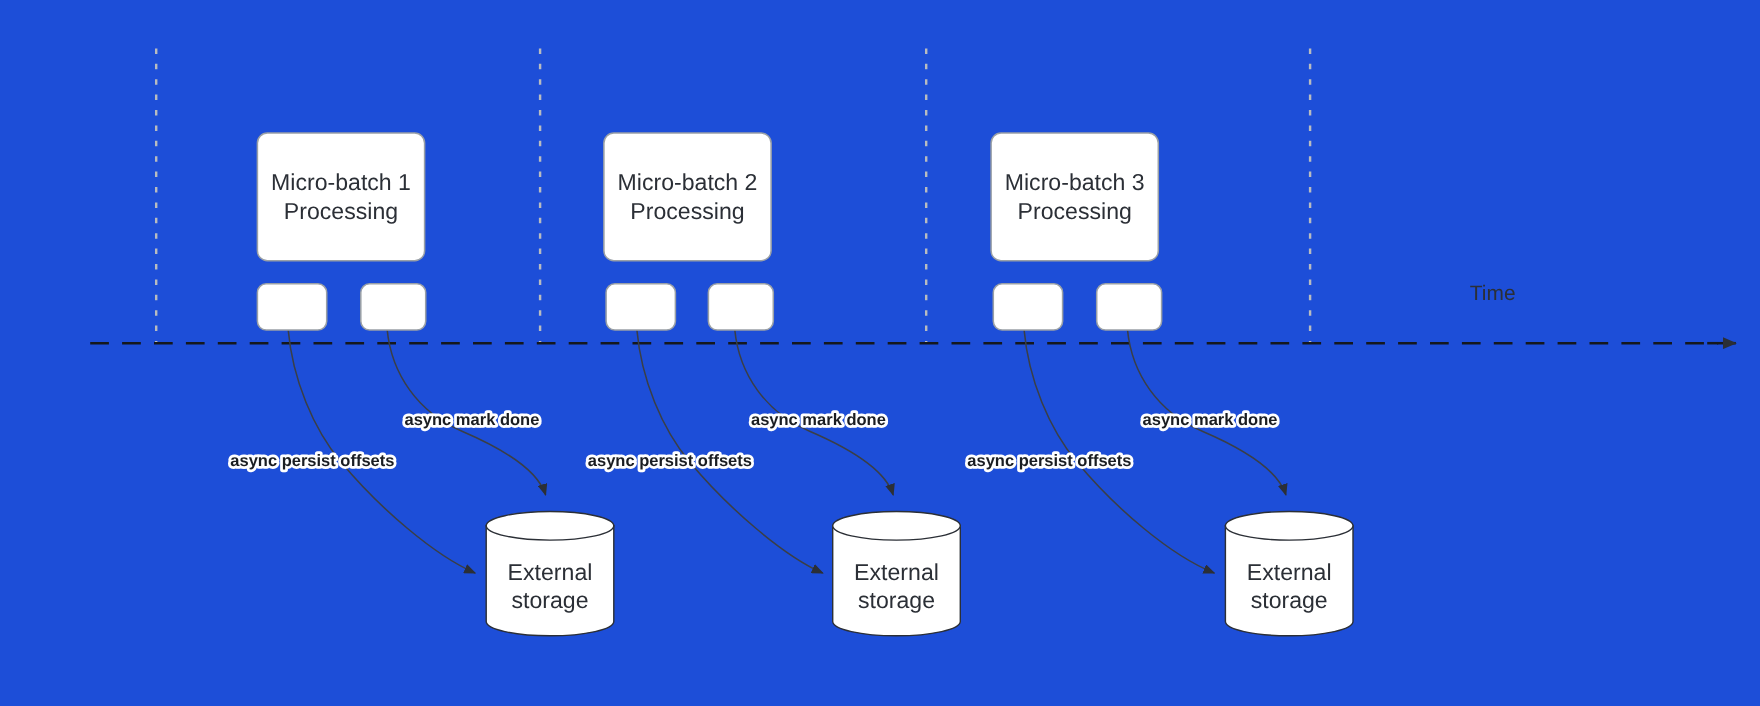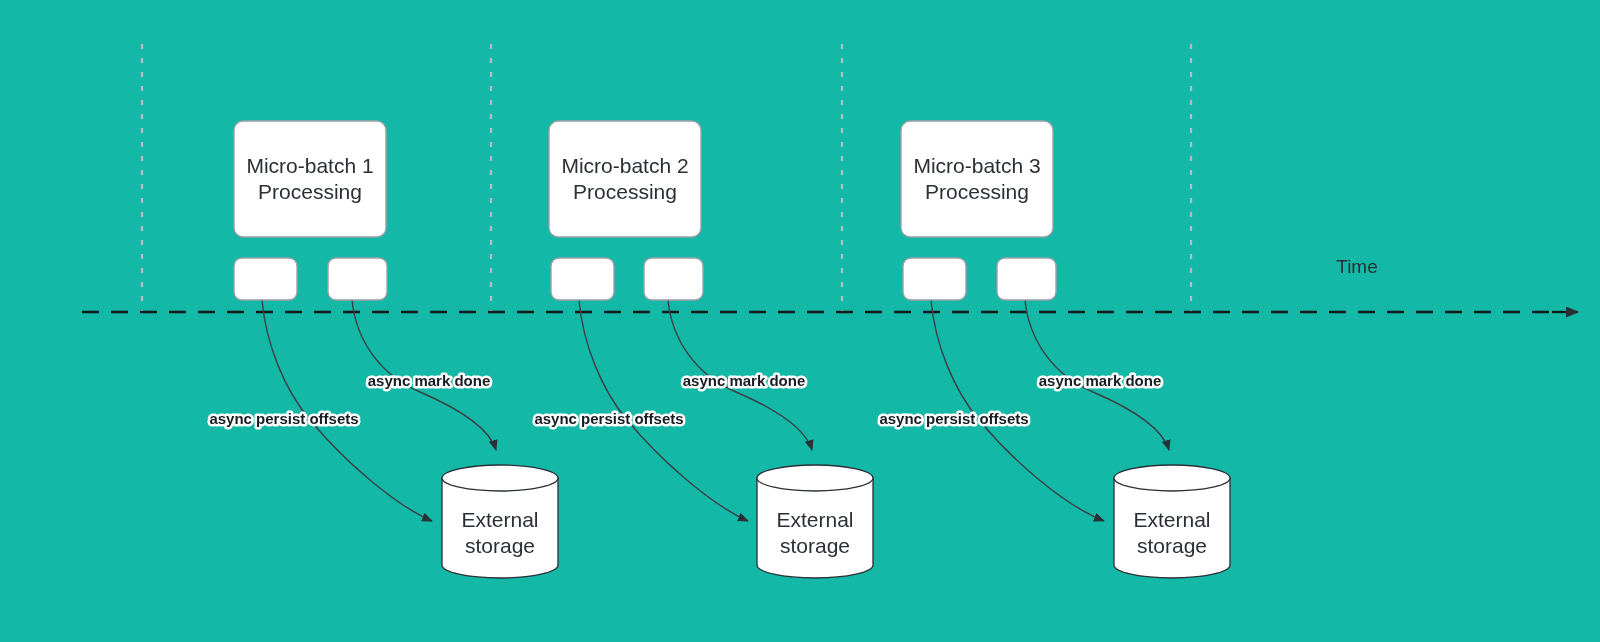--- a/index.html
+++ b/index.html
@@ -10,21 +10,21 @@
   body {
     font-family: "Liberation Sans", sans-serif;
     width: 1600px;
     height: 642px;
     overflow: hidden;
   }
   #canvas {
     position: relative;
     width: 1600px;
     height: 642px;
-    background: #14b8a6;
+    background: #1d4ed8;
   }
   #diagram-svg {
     position: absolute;
     left: 0;
     top: 0;
     width: 1600px;
     height: 642px;
   }
   .proc-label {
     font-size: 21px;

